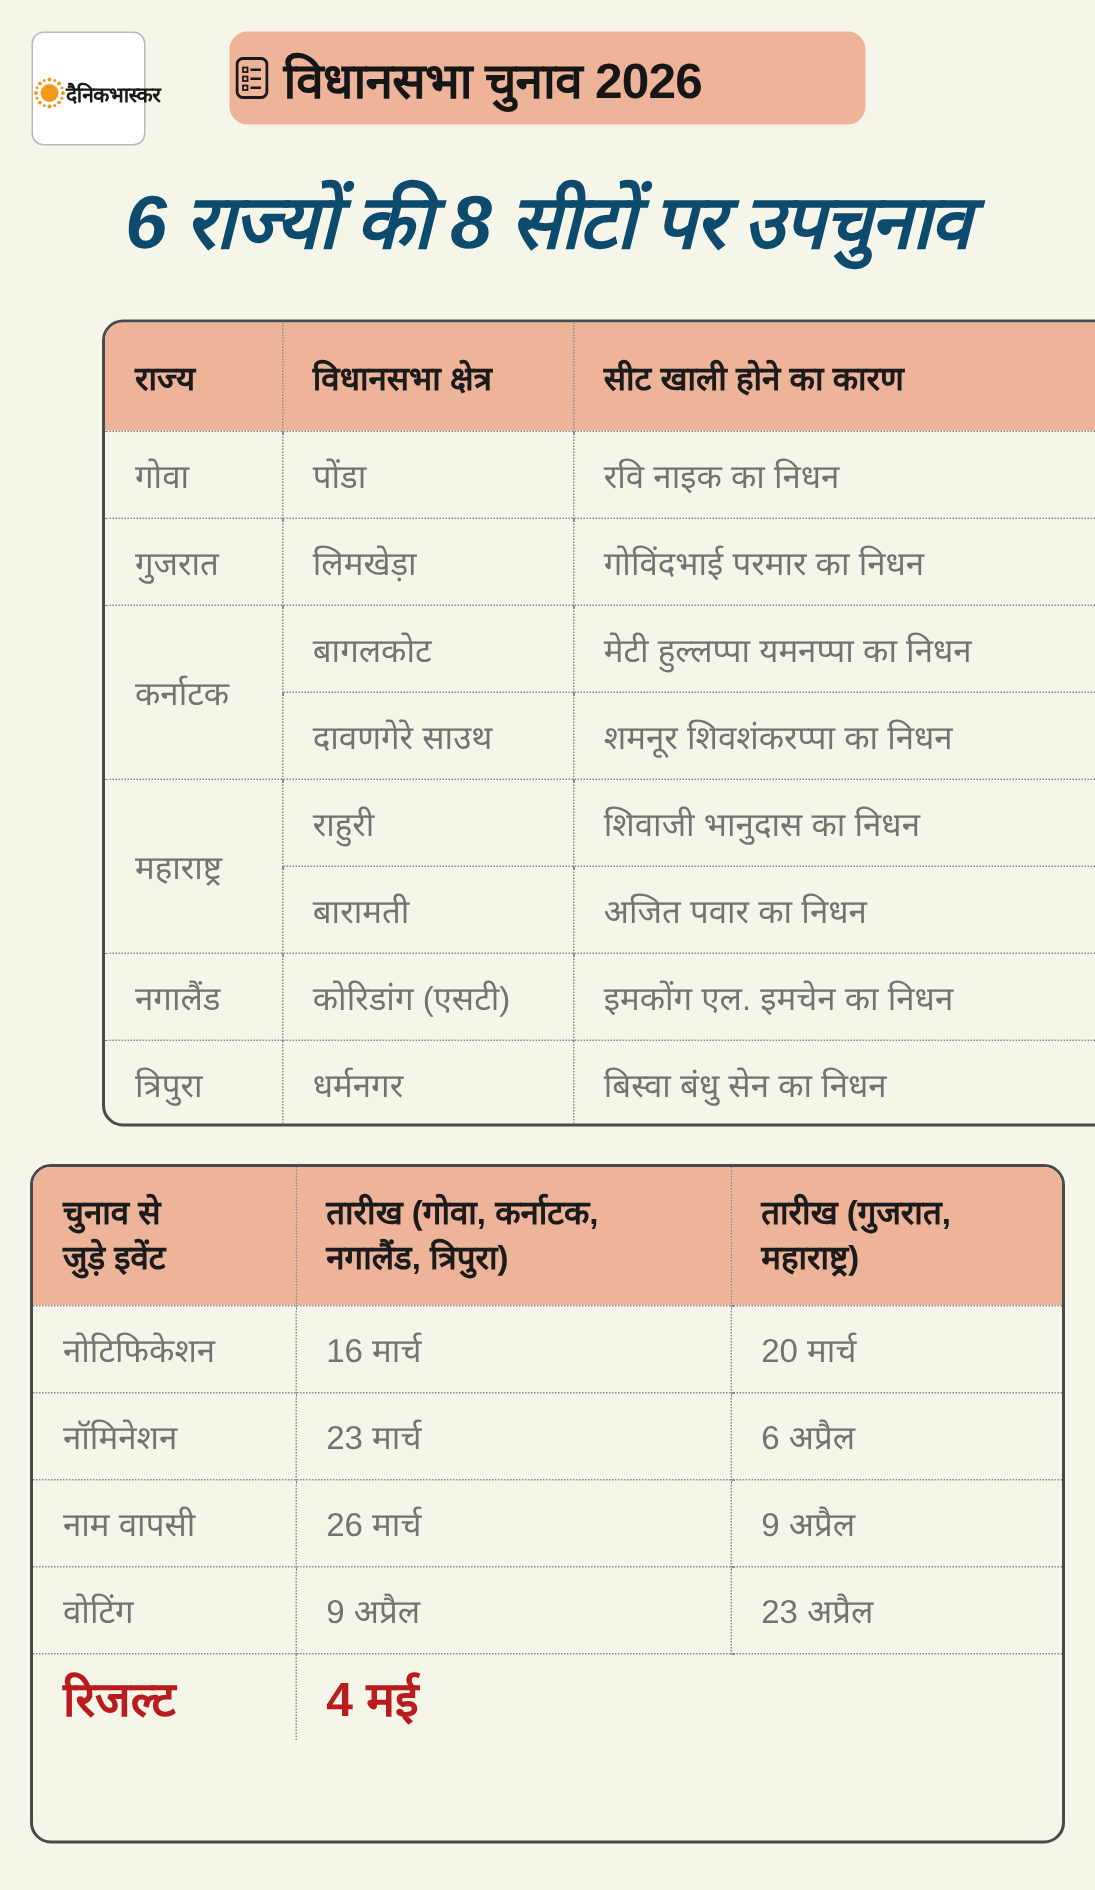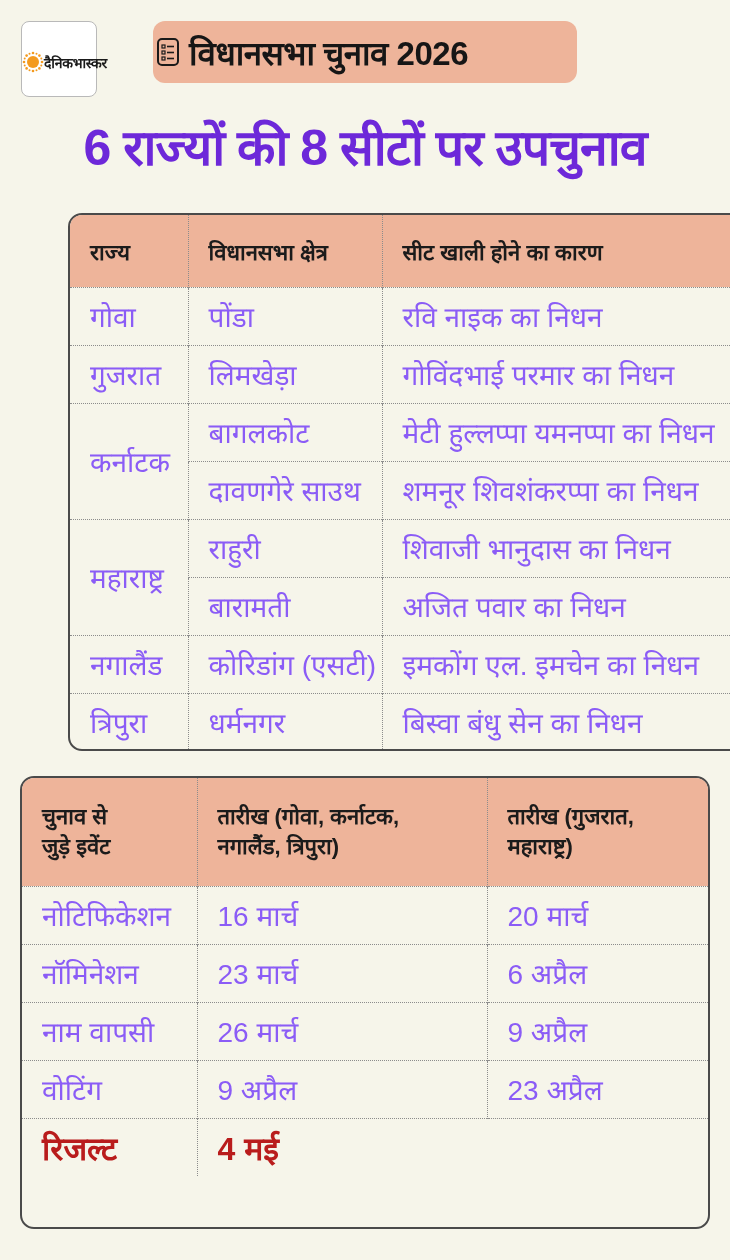--- a/index.html
+++ b/index.html
@@ -23,42 +23,42 @@
   .badge {
     position: absolute; left: 153px; top: 21px; width: 424px; height: 62px;
     background: #eeb49a; border-radius: 12px;
     display: flex; align-items: center; padding-left: 4px;
   }
   .badge-icon { width: 22px; height: 28px; margin-right: 10px; }
   .badge-icon svg { width: 22px; height: 28px; display: block; }
   .badge-text { font-weight: 700; font-size: 33px; color: #161616; letter-spacing: -0.5px; }
   .headline {
     position: absolute; left: 0; top: 112px; width: 730px; text-align: center;
-    font-weight: 700; font-size: 50px; color: #6d28d9; letter-spacing: -1px;
+    font-weight: 700; font-size: 50px; color: #0c4a6e; letter-spacing: -1px; font-style: italic;
   }
   .tbl {
     position: absolute; left: 20px; width: 690px;
     border: 2px solid #4a4a4a; border-radius: 14px; overflow: hidden;
     background: #f6f5ea;
   }
   .t1 { top: 213px; height: 538px; margin-left: 48px; }
   .t2 { top: 776px; height: 557px; height: 453px; }
   table { width: 100%; border-collapse: collapse; table-layout: fixed; }
   th {
     background: #eeb49a; text-align: left; font-weight: 700; font-size: 22px;
     color: #1b1b1b; padding: 0 0 0 20px; vertical-align: middle;
   }
   td {
-    font-size: 28px; color: #8b5cf6; padding: 0 0 0 20px; vertical-align: middle;
+    font-size: 22px; color: #737373; padding: 0 0 0 20px; vertical-align: middle;
     border-top: 1px dotted #8c8c8c;
   }
   th + th, td + td, td.l { border-left: 1px dotted #8c8c8c; }
   .t1 th { height: 72px; }
   .t1 td { height: 58px; }
-  .t2 th { height: 108px; line-height: 30px; }
+  .t2 th { height: 92px; line-height: 30px; }
   .t2 td { height: 58px; }
   .bold { font-weight: 700; font-size: 32px; color: #b91c1c; }
 </style>
 </head>
 <body>
 
 <div class="logo">
   <div class="sun">
     <svg viewBox="0 0 22 22">
       <g fill="#f39a1f">

